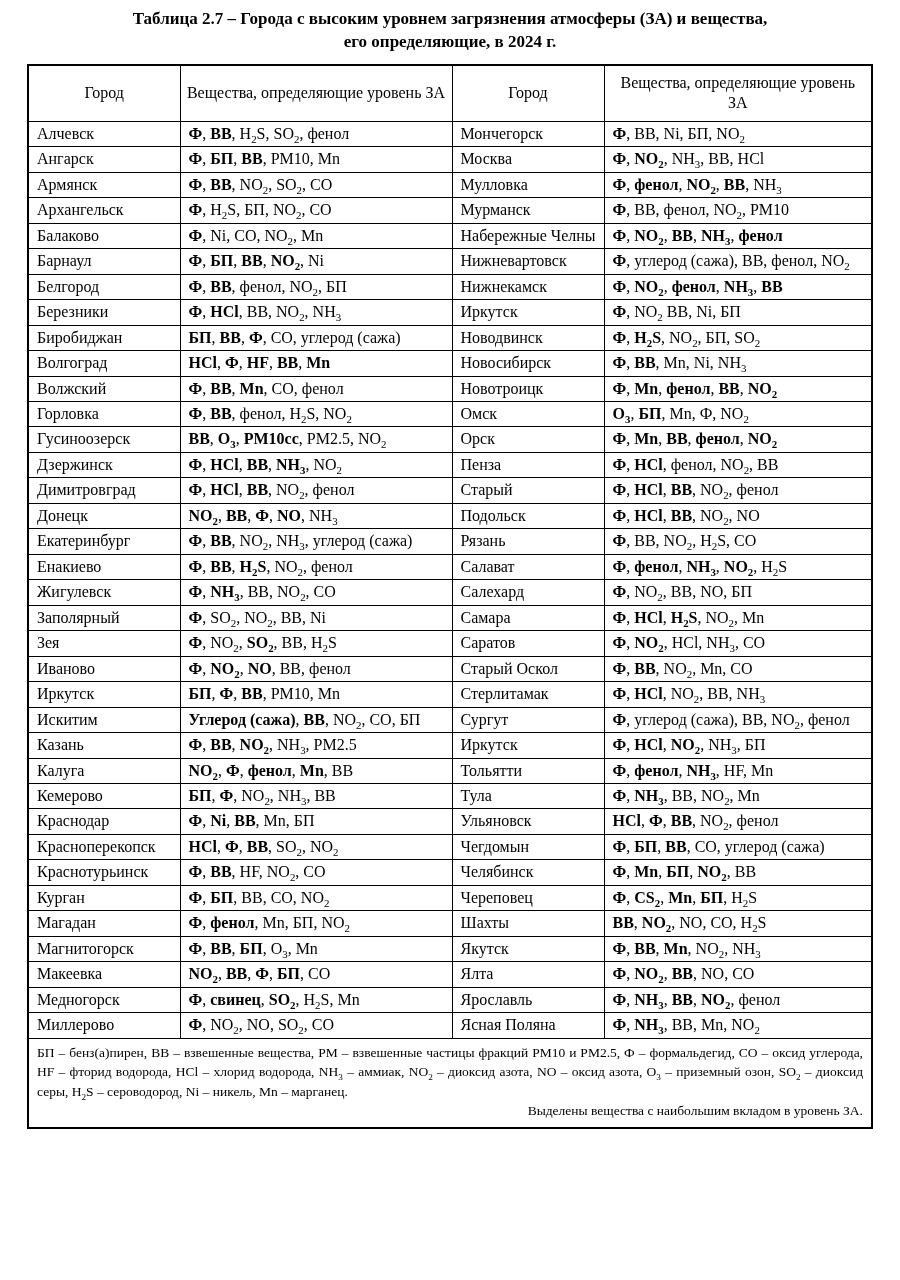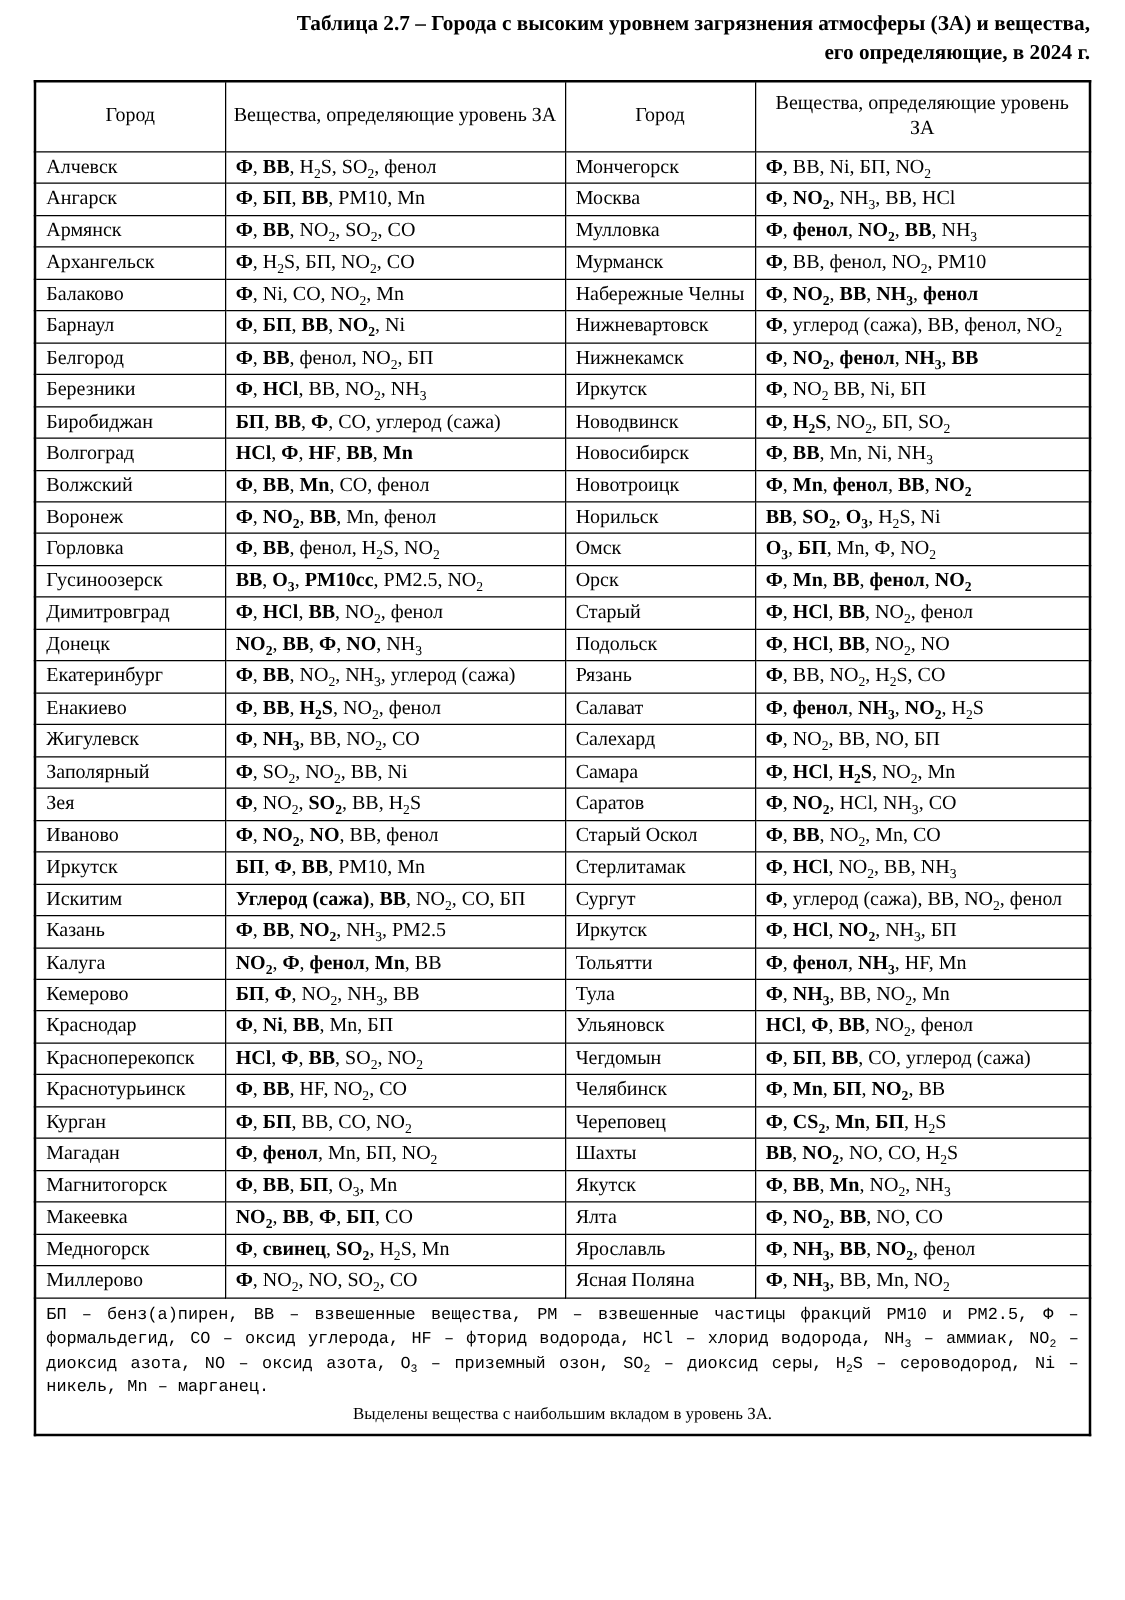--- a/index.html
+++ b/index.html
@@ -12,21 +12,21 @@
   .page {
     position: relative;
     width: 900px;
     height: 1280px;
     background: #ffffff;
     overflow: hidden;
   }
   .title {
     width: 844px;
     margin: 8px auto 10px auto;
-    text-align: right;
+    text-align: center;
     font-weight: bold;
     font-size: 17px;
     line-height: 1.35;
   }
   table.main {
     width: 844px;
     margin: 0 auto;
     border-collapse: collapse;
     table-layout: fixed;
   }
@@ -67,24 +67,23 @@
     line-height: 0;
   }
   td.footnote {
     padding: 4px 8px 6px 8px;
     font-size: 13.5px;
     line-height: 1.45;
     border-top: 2px solid #000000;
   }
   .footnote-legend {
     text-align: justify;
-    font-family: Liberation Mono, monospace;
   }
   .footnote-note {
-    text-align: center;
+    text-align: right;
   }
 </style>
 </head>
 <body>
 
 <div class="page">
 
   <div class="title">
     <div>Таблица 2.7 – Города с высоким уровнем загрязнения атмосферы (ЗА) и вещества,</div>
     <div>его определяющие, в 2024 г.</div>
@@ -167,36 +166,36 @@
           <td class="city mid">Новосибирск</td>
           <td class="subs"><b>Ф</b>, <b>ВВ</b>, Mn, Ni, NH<sub>3</sub></td>
         </tr>
         <tr>
           <td class="city">Волжский</td>
           <td class="subs"><b>Ф</b>, <b>ВВ</b>, <b>Mn</b>, CO, фенол</td>
           <td class="city mid">Новотроицк</td>
           <td class="subs"><b>Ф</b>, <b>Mn</b>, <b>фенол</b>, <b>ВВ</b>, <b>NO<sub>2</sub></b></td>
         </tr>
         <tr>
-          <td class="city">Воронеж</td>
-          <td class="subs"><b>Ф</b>, <b>NO<sub>2</sub></b>, <b>ВВ</b>, Mn, фенол</td>
-          <td class="city mid">Норильск</td>
-          <td class="subs"><b>ВВ</b>, <b>SO<sub>2</sub></b>, <b>O<sub>3</sub></b>, H<sub>2</sub>S, Ni</td>
-        </tr>
-        <tr>
           <td class="city">Горловка</td>
           <td class="subs"><b>Ф</b>, <b>ВВ</b>, фенол, H<sub>2</sub>S, NO<sub>2</sub></td>
           <td class="city mid">Омск</td>
           <td class="subs"><b>O<sub>3</sub></b>, <b>БП</b>, Mn, Ф, NO<sub>2</sub></td>
         </tr>
         <tr>
           <td class="city">Гусиноозерск</td>
           <td class="subs"><b>ВВ</b>, <b>O<sub>3</sub></b>, <b>PM10сс</b>, PM2.5, NO<sub>2</sub></td>
           <td class="city mid">Орск</td>
           <td class="subs"><b>Ф</b>, <b>Mn</b>, <b>ВВ</b>, <b>фенол</b>, <b>NO<sub>2</sub></b></td>
+        </tr>
+        <tr>
+          <td class="city">Дзержинск</td>
+          <td class="subs"><b>Ф</b>, <b>HCl</b>, <b>ВВ</b>, <b>NH<sub>3</sub></b>, NO<sub>2</sub></td>
+          <td class="city mid">Пенза</td>
+          <td class="subs"><b>Ф</b>, <b>HCl</b>, фенол, NO<sub>2</sub>, ВВ</td>
         </tr>
         <tr>
           <td class="city">Димитровград</td>
           <td class="subs"><b>Ф</b>, <b>HCl</b>, <b>ВВ</b>, NO<sub>2</sub>, фенол</td>
           <td class="city mid">Старый</td>
           <td class="subs"><b>Ф</b>, <b>HCl</b>, <b>ВВ</b>, NO<sub>2</sub>, фенол</td>
         </tr>
         <tr>
           <td class="city">Донецк</td>
           <td class="subs"><b>NO<sub>2</sub></b>, <b>ВВ</b>, <b>Ф</b>, <b>NO</b>, NH<sub>3</sub></td>

